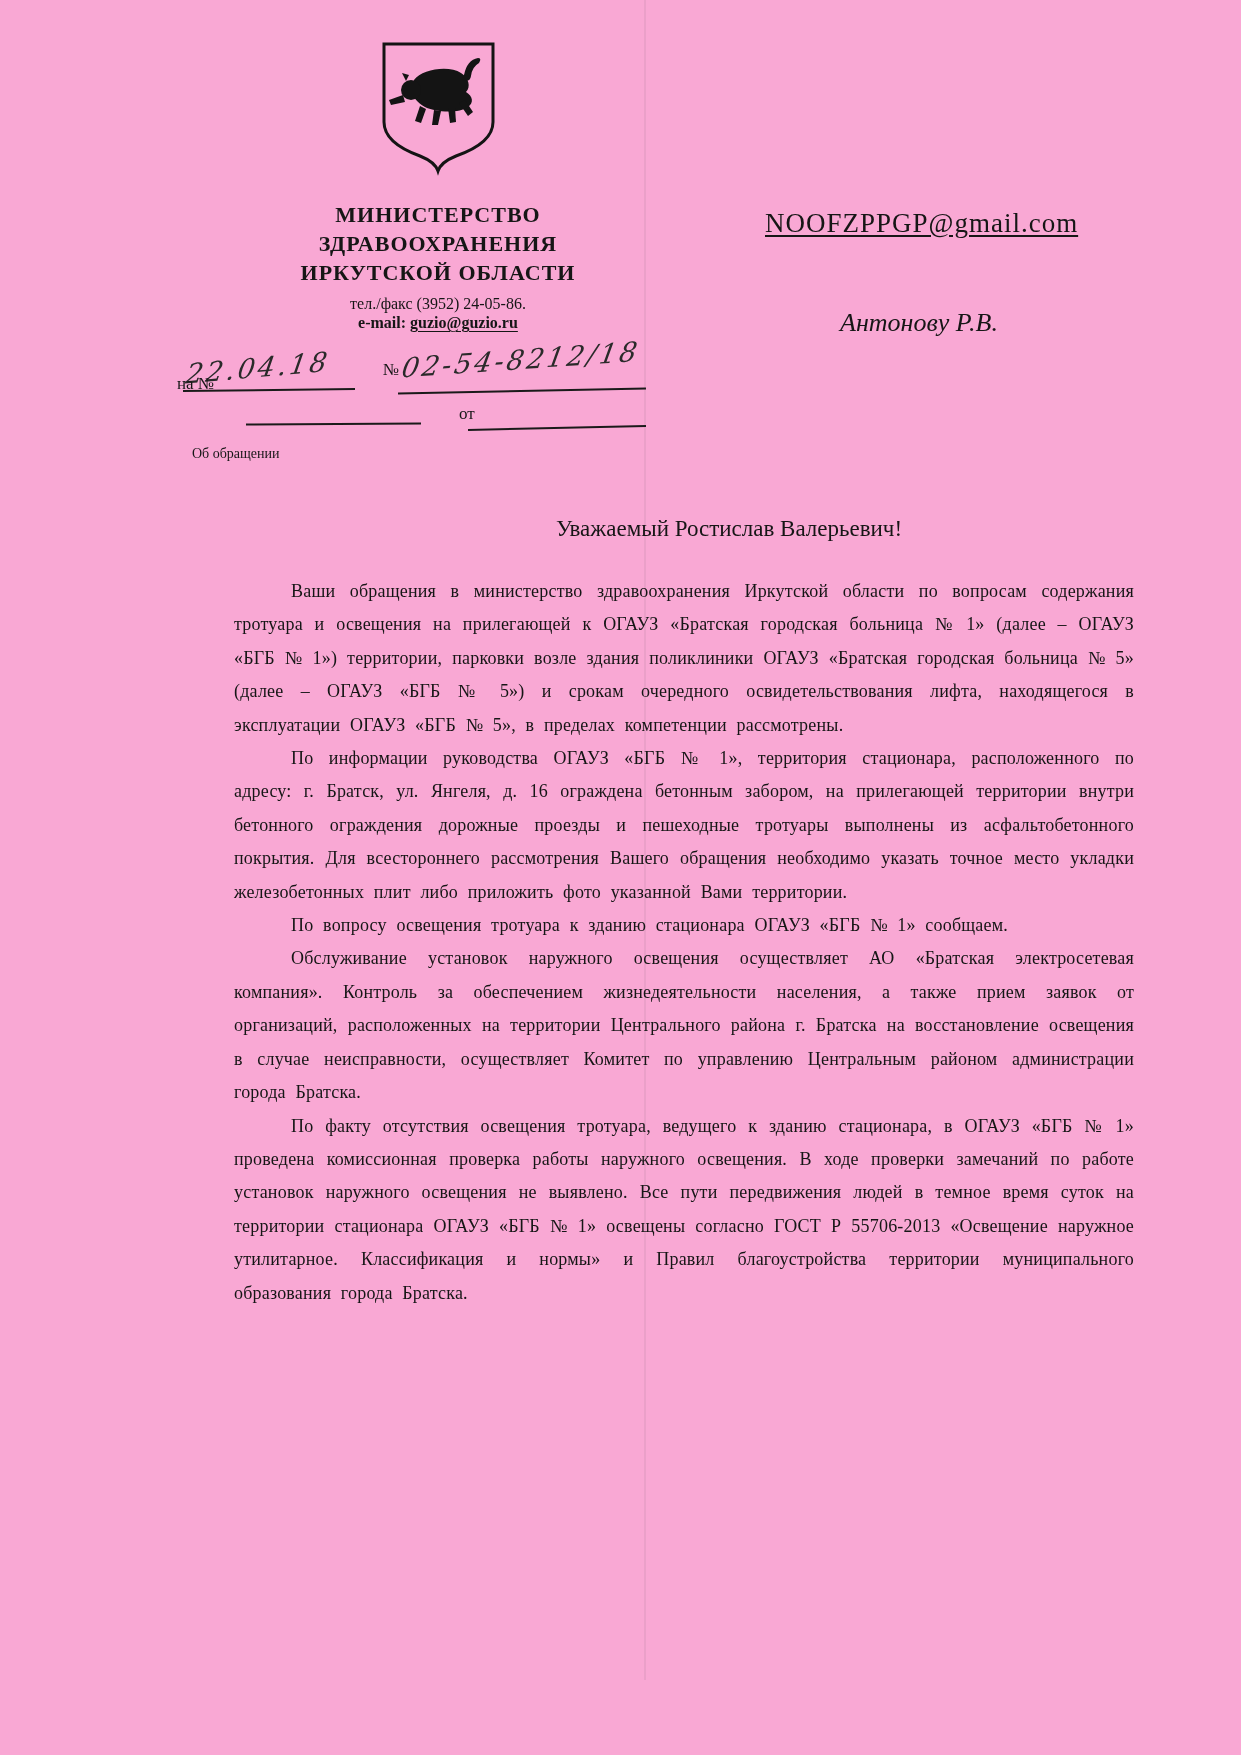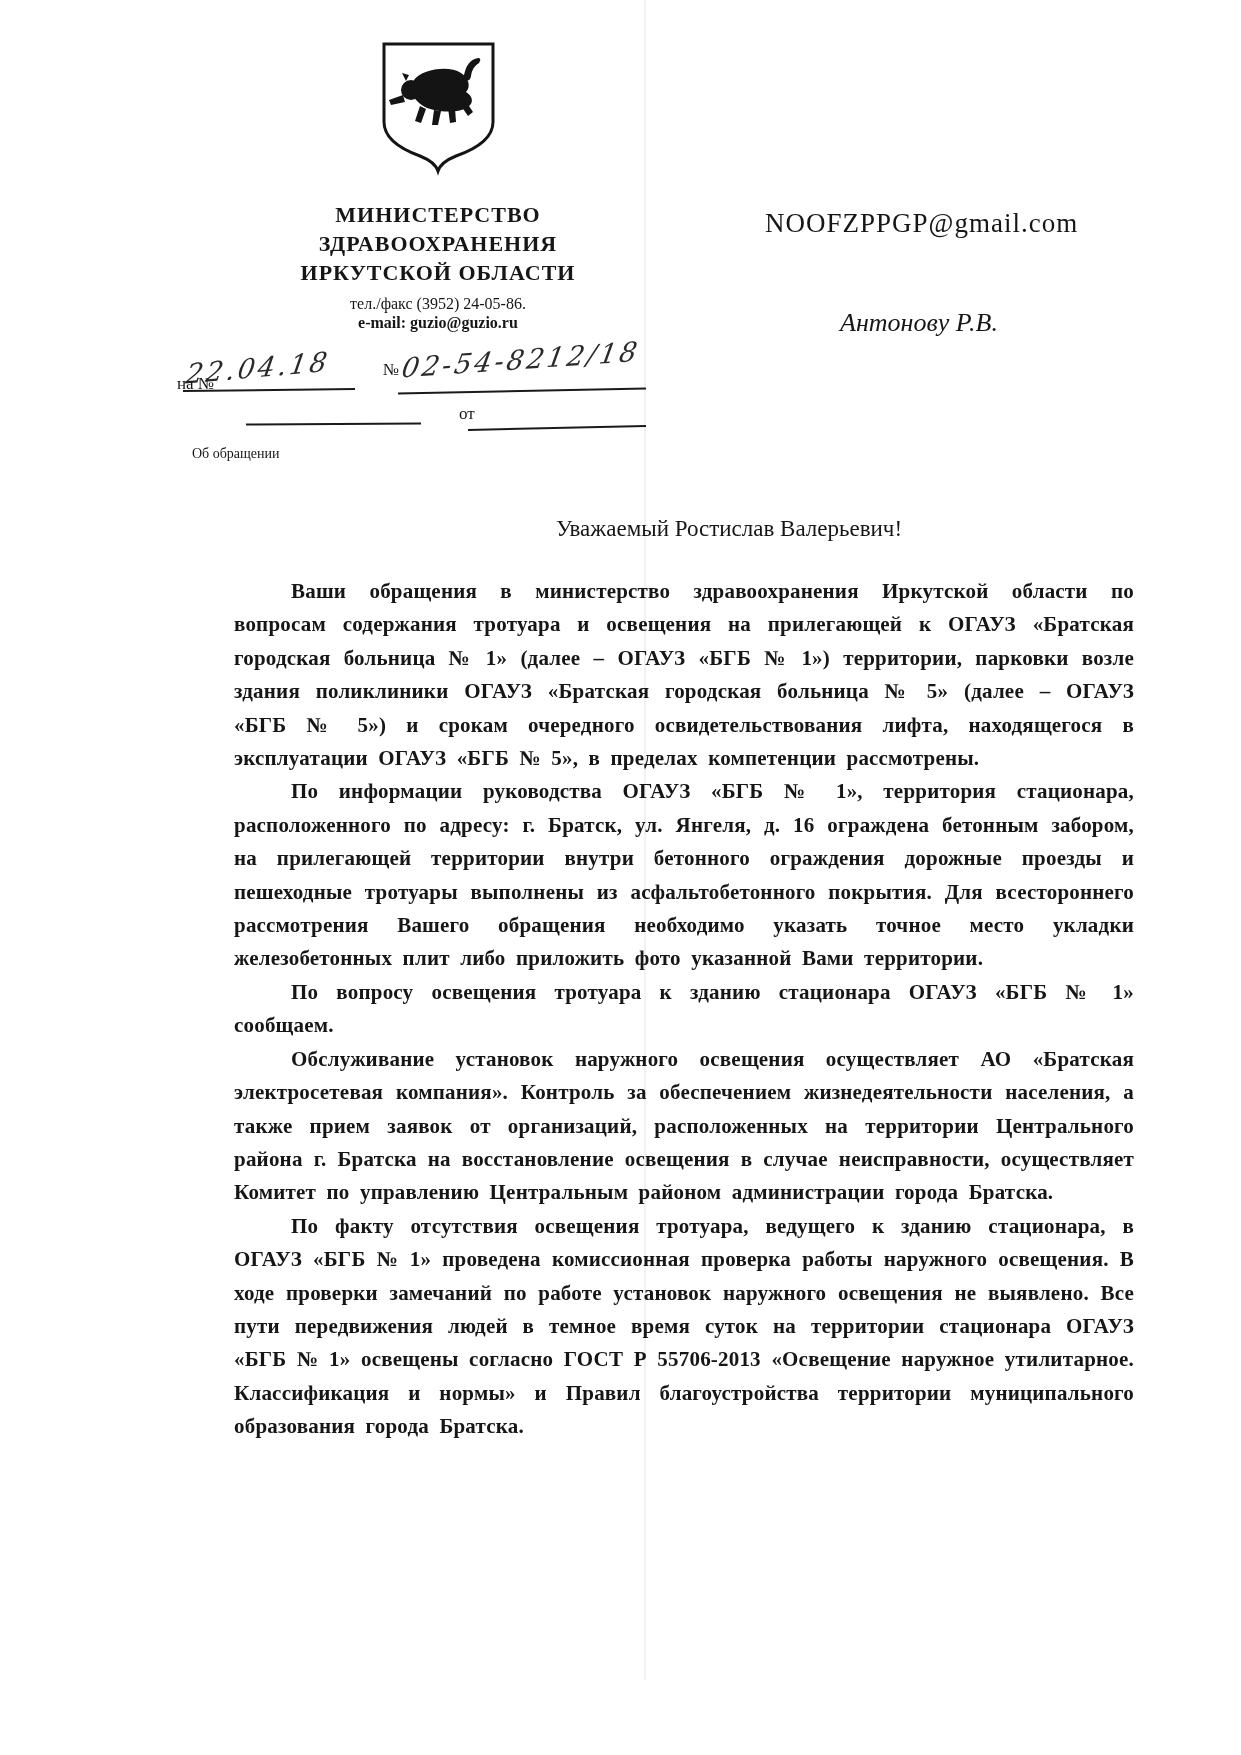--- a/index.html
+++ b/index.html
@@ -1,30 +1,30 @@
 <!DOCTYPE html>
 <html><head>
 <meta charset="utf-8">
 <style>
   html,body { margin:0; padding:0; background:#9a9a9a; }
   .page {
     position:relative; width:1241px; height:1755px; margin:0 auto;
-    background:#ffffff; color:#161616; overflow:hidden;
+    background:#f9a8d4; color:#161616; overflow:hidden;
     font-family:"Liberation Serif","DejaVu Serif",serif;
   }
   .fold-line { position:absolute; left:644px; top:0; width:2px; height:1680px; background:rgba(50,50,50,0.07); }
 
   
   .letterhead { position:absolute; left:168px; top:40px; width:540px; text-align:center; }
   .coa { display:block; margin:0 auto; width:125px; height:142px; }
   .ministry { margin-top:18px; }
   .ministry div { font-weight:bold; font-size:22px; line-height:29px; letter-spacing:1px; }
   .contact { margin-top:8px; }
   .contact div { font-size:16px; line-height:18.5px; }
-  .u { text-underline-offset:3px; }
+  .u { text-decoration:underline; text-underline-offset:3px; }
   .email-line { font-weight:bold; }
 
   
   .hand {
     position:absolute; font-family:"DejaVu Serif",serif; font-style:italic;
     color:#2a2a2a; white-space:nowrap; letter-spacing:3px;
   }
   .hand-date { left:186px; top:352px; font-size:27px; transform:rotate(-5deg) skewX(-14deg); }
   .hand-num  { left:402px; top:344px; font-size:27px; transform:rotate(-4deg) skewX(-14deg); }
   .lbl { position:absolute; font-size:17px; color:#161616; }
@@ -40,22 +40,22 @@
 
   
   .recipient { position:absolute; left:765px; top:206px; width:380px; }
   .recipient-email { font-size:27px; letter-spacing:1px; line-height:34px; }
   .recipient-name { margin-top:68px; margin-left:75px; font-size:26px;font-style:italic; }
 
   
   .body-block { position:absolute; left:188px; top:505px; width:900px;margin-left:46px; }
   .salutation { margin-top:10px; padding-left:90px; text-align:center; font-size:23px; line-height:28px; }
   .body-block p {
-    margin:0; font-size:21px; line-height:33.4px;
-    text-align:justify; text-indent:57px; word-spacing:5px; letter-spacing:0.2px;font-weight:bold;
+    margin:0; font-size:18px; line-height:33.4px;
+    text-align:justify; text-indent:57px; word-spacing:5px; letter-spacing:0.2px;
   }
   .body-block p.first { margin-top:32px; }
 </style>
 </head>
 <body>
 
 <div class="page">
   <div class="fold-line"></div>
 
   <header class="letterhead">

